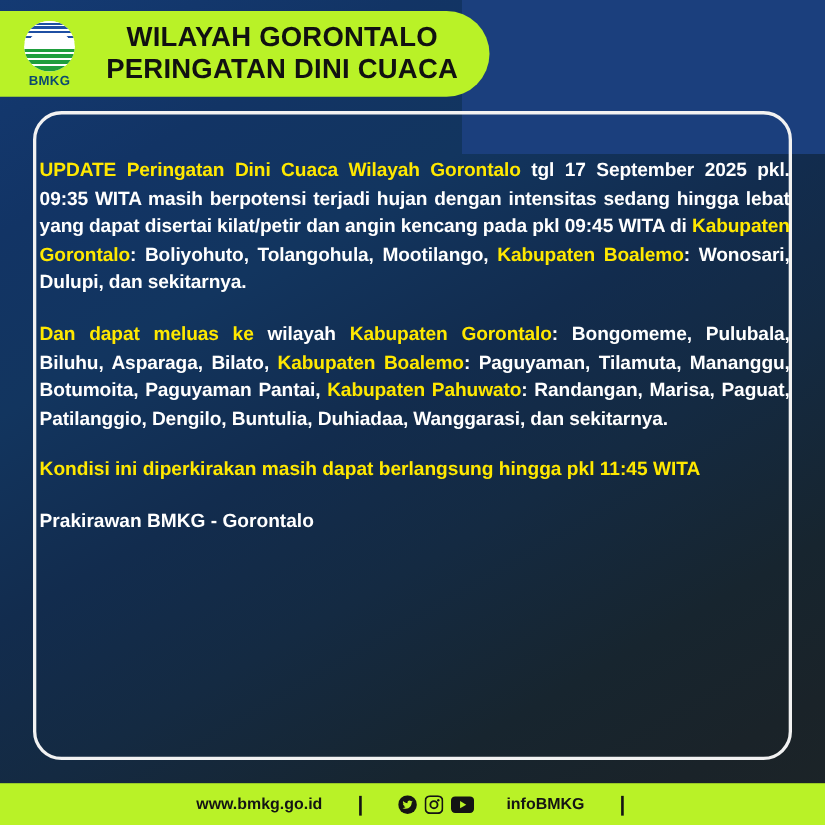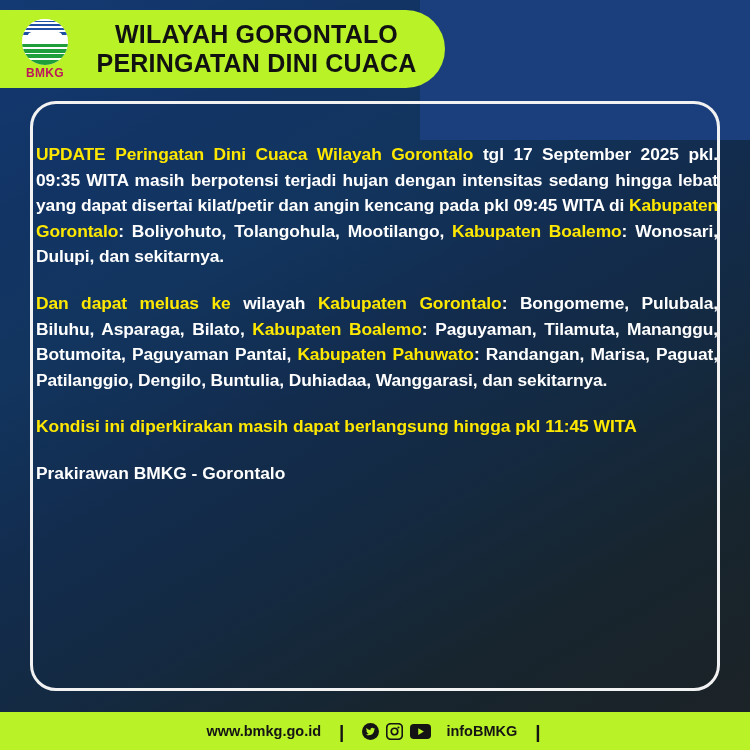--- a/index.html
+++ b/index.html
@@ -93,21 +93,21 @@
     background:
       linear-gradient(#ffffff 0 10%, #1f9e3c 10% 22%, #ffffff 22% 32%,
                       #1f9e3c 32% 46%, #ffffff 46% 54%, #1f9e3c 54% 70%,
                       #ffffff 70% 78%, #1f9e3c 78% 100%);
   }
   .logo-text {
     font-family: "Liberation Sans", sans-serif;
     font-weight: bold;
     font-size: 12px;
     letter-spacing: 0.3px;
-    color: #be185d;
+    color: #0c4a6e;
     margin-top: 1px;
   }
   .header-titles {
     flex: 1;
     padding-left: 6px;
     padding-right: 20px;
   }
   .header-line {
     font-family: "Liberation Sans", sans-serif;
     font-weight: bold;
@@ -176,21 +176,21 @@
     height: 38px;
     background: #b9f227;
     display: flex;
     align-items: center;
     justify-content: center;
     z-index: 7;
   }
   .footer-inner {
     display: flex;
     align-items: center;
-    gap: 15px;
+    gap: 29px;
     font-family: "Liberation Sans", sans-serif;
     font-weight: bold;
     font-size: 14.5px;
     color: #141414;
   }
   .sep {
     color: #141414;
     font-weight: bold;
     font-size: 19px;
     line-height: 1;

